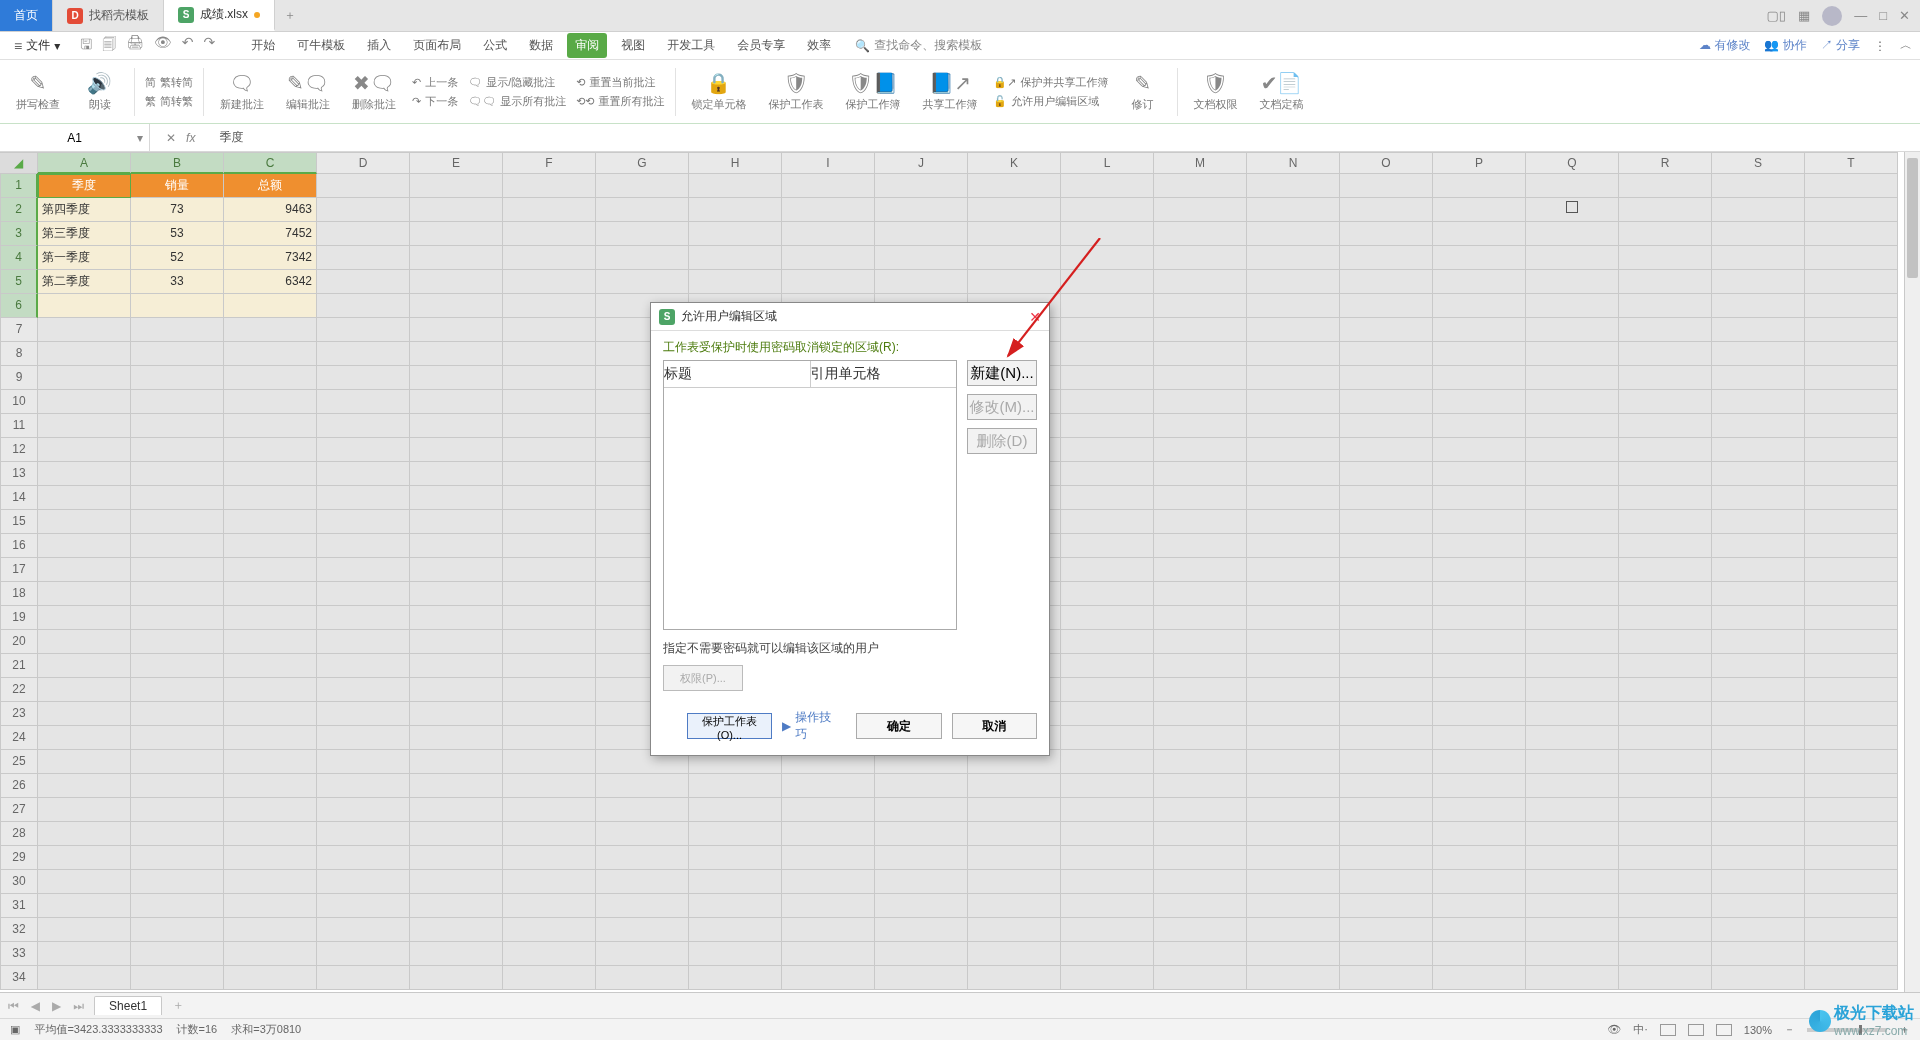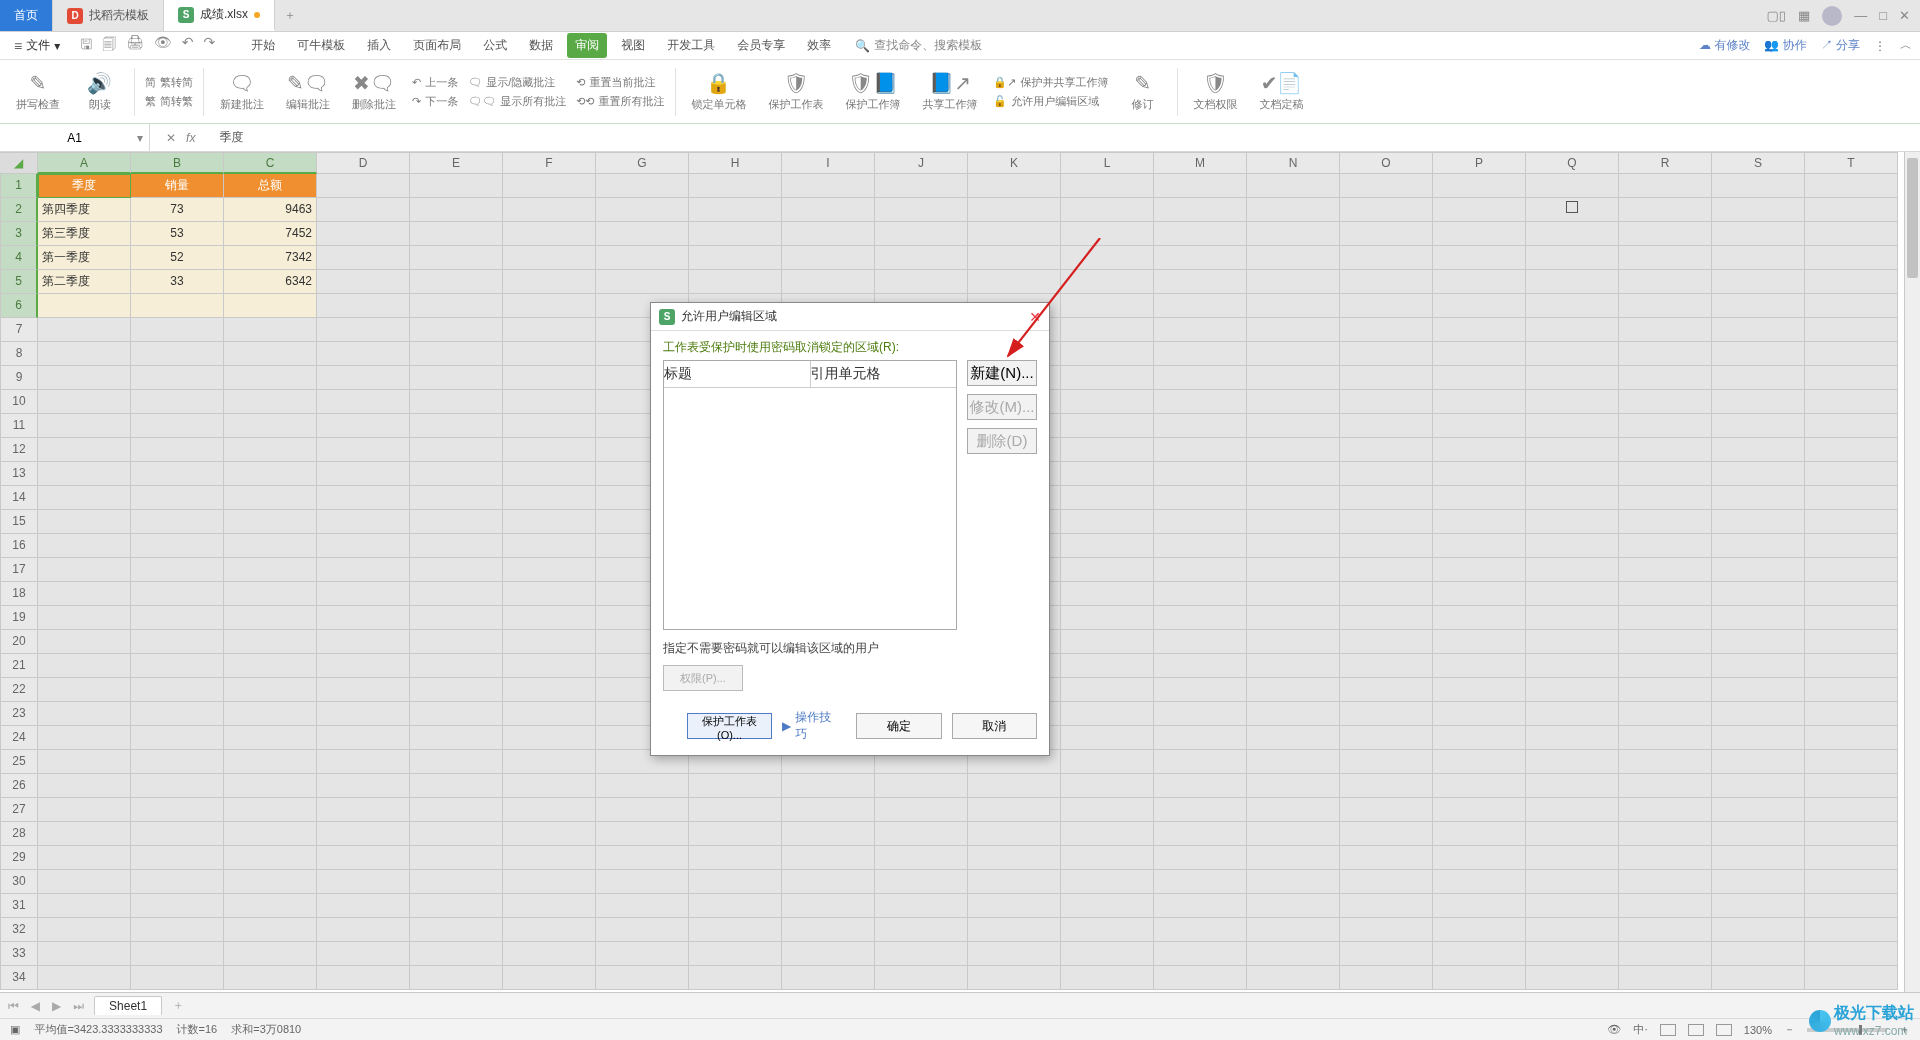--- a/index.html
+++ b/index.html
@@ -93,21 +93,21 @@
 .dlg-listhdr div:last-child { border-right:none; }
 .dlg-btns { display:flex; flex-direction:column; gap:8px; width:70px; }
 .dlg-btns button { height:26px; border:1px solid #aaa; background:#f2f2f2; font-size:15px; }
 .dlg-btns button:disabled { color:#aaa; }
 .dlg-note { margin-top:10px; font-size:12px; color:#444; }
 .permbtn { margin-top:8px; height:26px; width:80px; border:1px solid #bbb; background:#f2f2f2; color:#aaa; font-size:11px; }
 .dlg-foot { display:flex; align-items:center; gap:10px; margin-top:18px;padding-left:24px; }
 .dlg-foot .primary { height:26px; padding:0 6px; border:1px solid #4e7bc4; background:#eaf1fb; font-size:11px; }
 .tips { color:#4e7bc4; display:flex; align-items:center; gap:4px; font-size:12px; }
 .dlg-foot .spacer { flex:1; }
-.dlg-foot .std { width:96px; height:26px; border:1px solid #aaa; background:#f6f6f6; font-size:12px; }
+.dlg-foot .std { width:96px; height:26px; border:1px solid #aaa; background:#f6f6f6; font-size:12px;font-weight:bold; }
 
 
 .arrow { position:absolute; left:1000px; top:238px; pointer-events:none; }
 
 
 .sqmark { width:12px; height:12px; border:1px solid #555; display:inline-block; }
 
 
 .watermark { position:absolute; right:6px; bottom:2px; display:flex; align-items:center; gap:3px; font-size:12px; }
 .watermark .logo { width:22px; height:22px; background: conic-gradient(#49c3ef, #2aa3d8); border-radius:50%; display:inline-block; }

